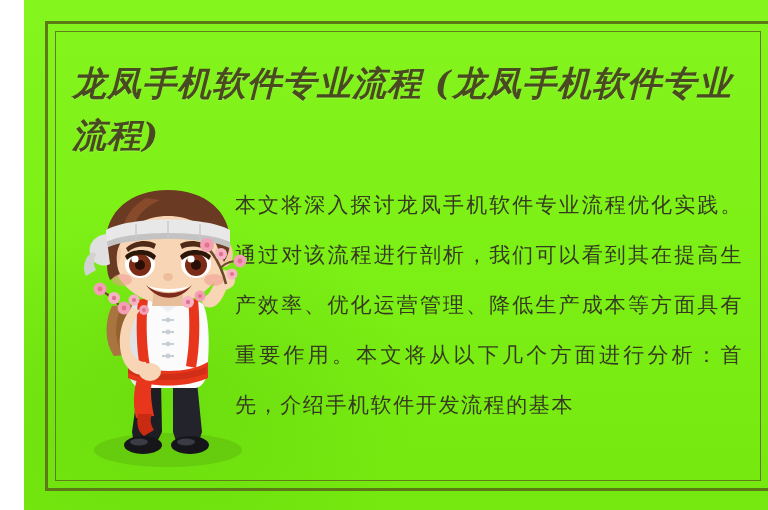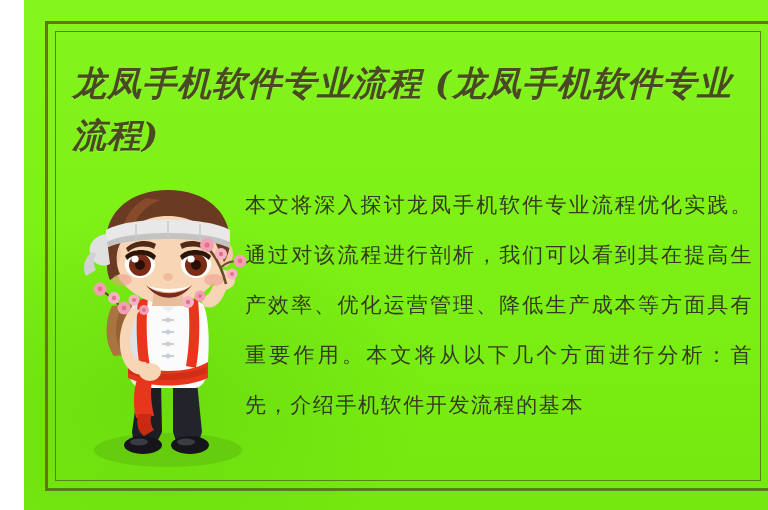--- a/index.html
+++ b/index.html
@@ -60,21 +60,21 @@
     font-style: italic;
     line-height: 52px;
     letter-spacing: 1px;
     text-shadow: 0 1px 0 rgba(255,255,255,0.18);
     white-space: pre-wrap;
   }
 
   
   .body-text {
     position: absolute;
-    left: 221px;
+    left: 211px;
     top: 180px;
     width: 508px;
     height: 310px;
     overflow: hidden;
     color: #363b1f;
     font-family: "DejaVu Sans", "Liberation Sans", sans-serif;
     font-size: 21px;
     line-height: 50px;
     letter-spacing: 1.6px;
     text-align: justify;

